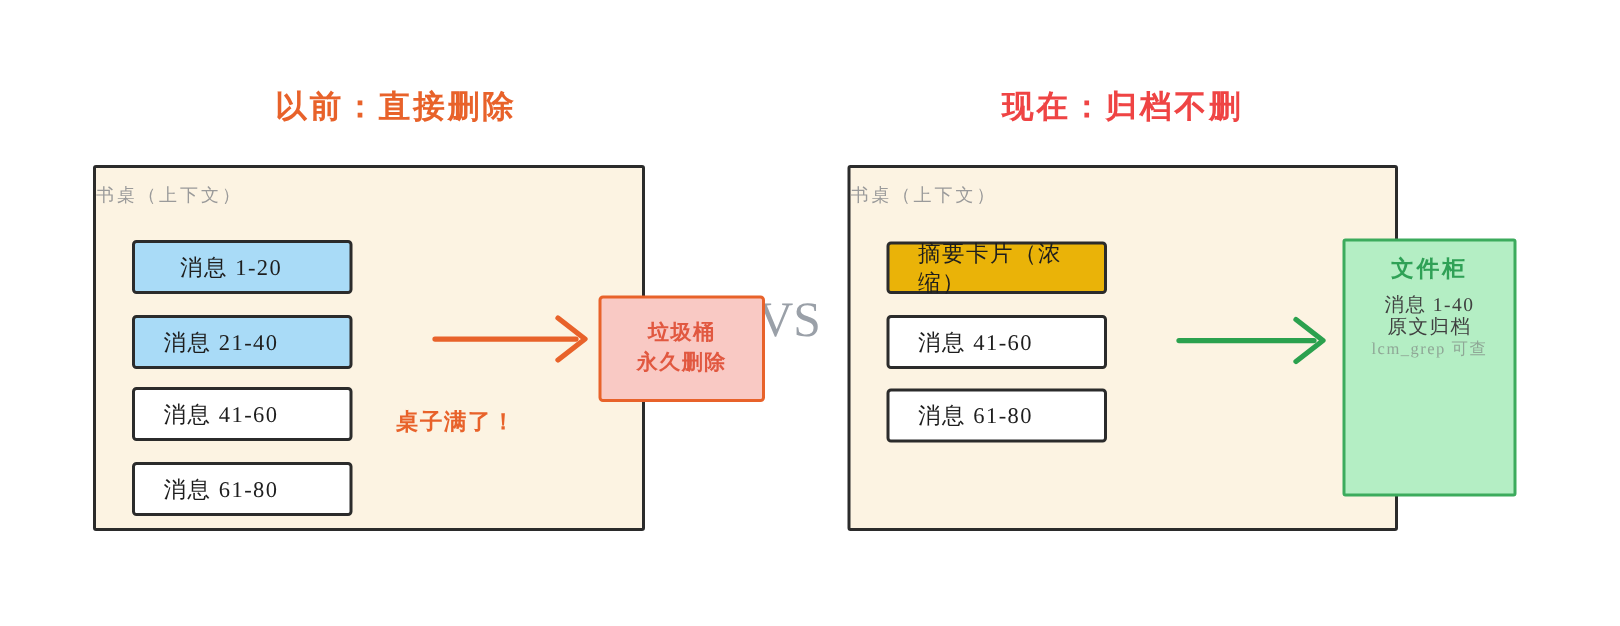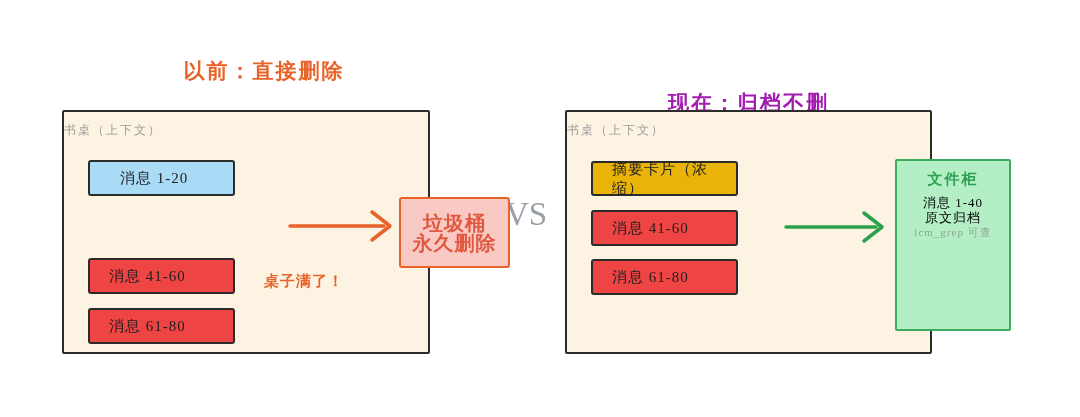--- a/index.html
+++ b/index.html
@@ -17,21 +17,21 @@
   }
   .section-title {
     position: absolute;
     top: 57px;
     font-size: 21px;
     font-weight: bold;
     letter-spacing: 2px;
     text-align: center;
   }
   #left-title  { left: 80px;  width: 368px; color: #e8622a; }
-  #right-title { left: 565px; width: 367px; color: #a21caf; margin-top: 32px; }
+  #right-title { left: 565px; width: 367px; color: #ef4444; }
 
   .panel {
     position: absolute;
     top: 110px;
     width: 368px;
     height: 244px;
     background: #fcf3e2;
     border: 2px solid #2b2b2b;
     box-sizing: border-box;
     border-radius: 2px;
@@ -58,21 +58,21 @@
     border: 2px solid #2b2b2b;
     border-radius: 3px;
     display: flex;
     align-items: center;
     padding-left: 19px;
     font-size: 15px;
     color: #1e1e1e;
     letter-spacing: 1px;
   }
   .blue   { background: #a9dbf7; }
-  .green  { background: #ef4444; }
+  .green  { background: #ffffff; }
   .yellow { background: #eab308; }
 
   #lbox0 { top: 48px; padding-left: 30px; }
   #lbox1 { top: 98px; }
   #lbox2 { top: 146px; }
   #lbox3 { top: 196px; }
 
   #rbox0 { top: 49px; height: 35px; }
   #rbox1 { top: 98px; }
   #rbox2 { top: 147px; }
@@ -94,21 +94,21 @@
     height: 71px;
     box-sizing: border-box;
     background: #f9c9c4;
     border: 2.5px solid #e8622a;
     border-radius: 3px;
     display: flex;
     flex-direction: column;
     align-items: center;
     justify-content: center;
     color: #e15840;
-    font-size: 20px;
+    font-size: 14px;
     font-weight: bold;
     line-height: 20px;
     letter-spacing: 1px;
     z-index: 3;
   }
   #vs-label {
     position: absolute;
     left: 505px;
     top: 196px;
     font-size: 33px;
@@ -131,21 +131,21 @@
   }
   #cabinet-title {
     margin-top: 9px;
     font-size: 15px;
     font-weight: bold;
     color: #2fa156;
     letter-spacing: 2px;
   }
   .cabinet-line {
     font-size: 13px;
-    color: #000000;
+    color: #404040;
     line-height: 15px;
     letter-spacing: 1px;
   }
   #cabinet-line1 { margin-top: 6px; }
   #cabinet-note {
     font-size: 11px;
     color: #8fa796;
     letter-spacing: 1px;
   }
   #arrows-layer {
@@ -160,20 +160,21 @@
 <body>
 
 <div id="stage">
 
   <div id="left-title" class="section-title">以前：直接删除</div>
   <div id="right-title" class="section-title">现在：归档不删</div>
 
   <div id="left-panel" class="panel">
     <div class="panel-label">书桌（上下文）</div>
     <div id="lbox0" class="msg-box blue">消息 1-20</div>
+    <div id="lbox1" class="msg-box blue">消息 21-40</div>
     <div id="lbox2" class="msg-box green">消息 41-60</div>
     <div id="lbox3" class="msg-box green">消息 61-80</div>
   </div>
 
   <div id="warning-text">桌子满了！</div>
 
   <div id="trash-box">
     <div>垃圾桶</div>
     <div>永久删除</div>
   </div>

